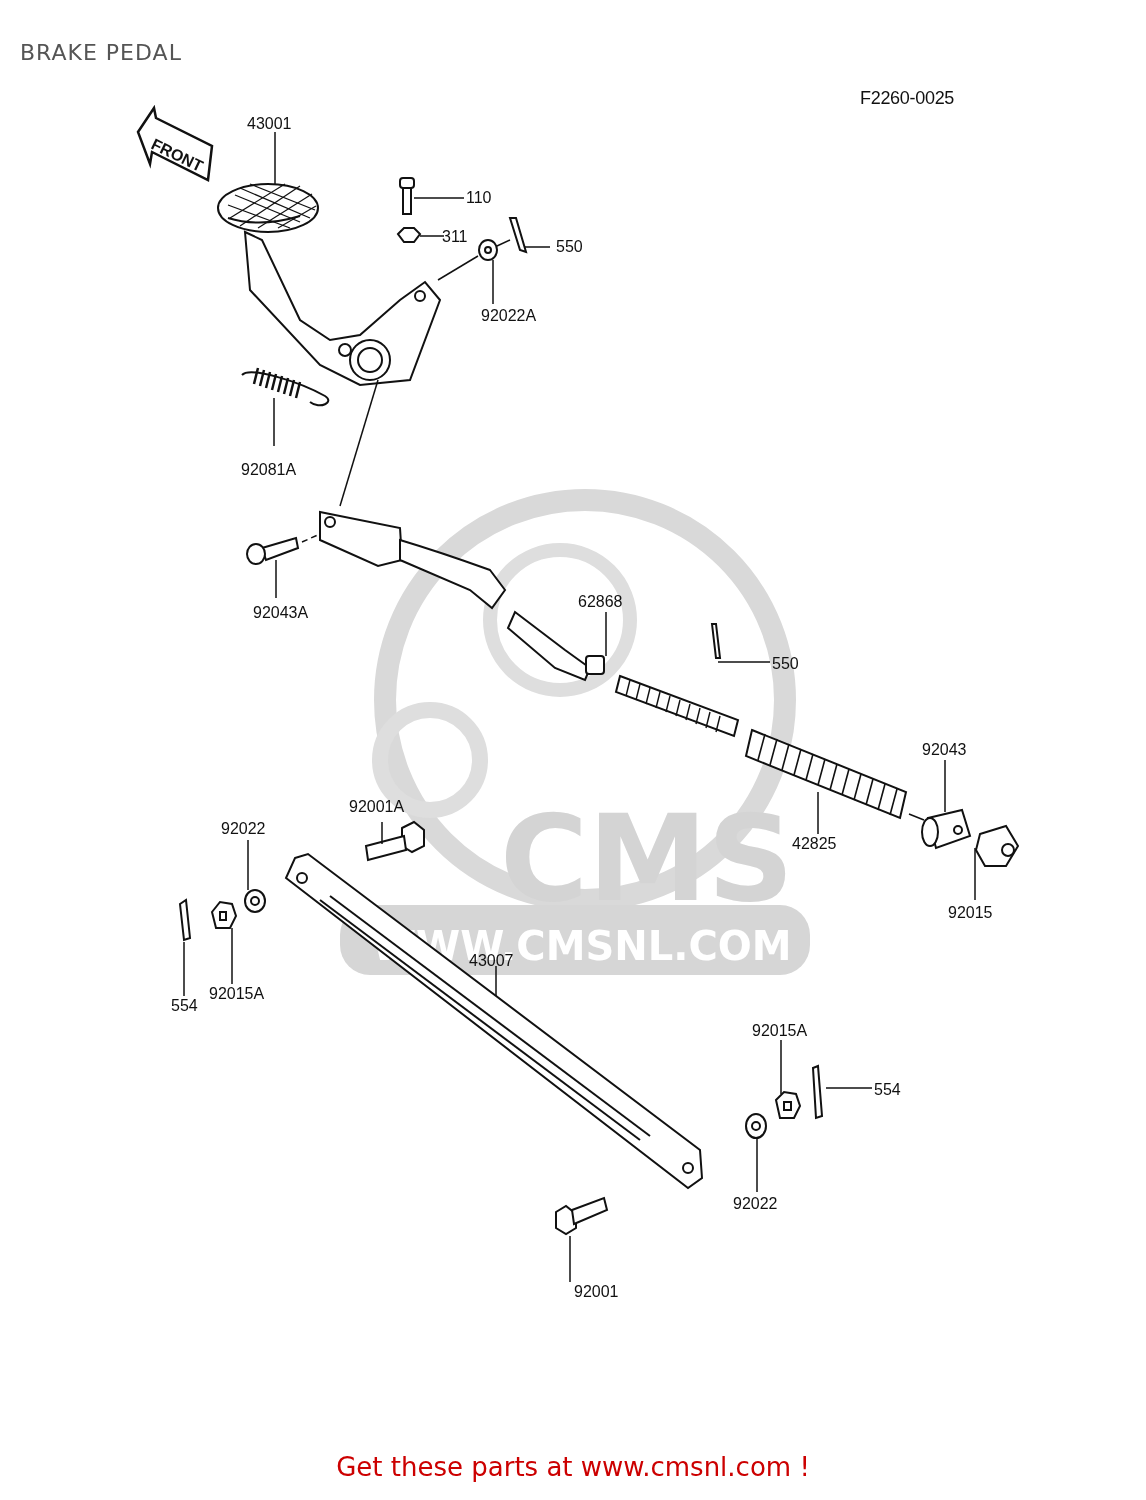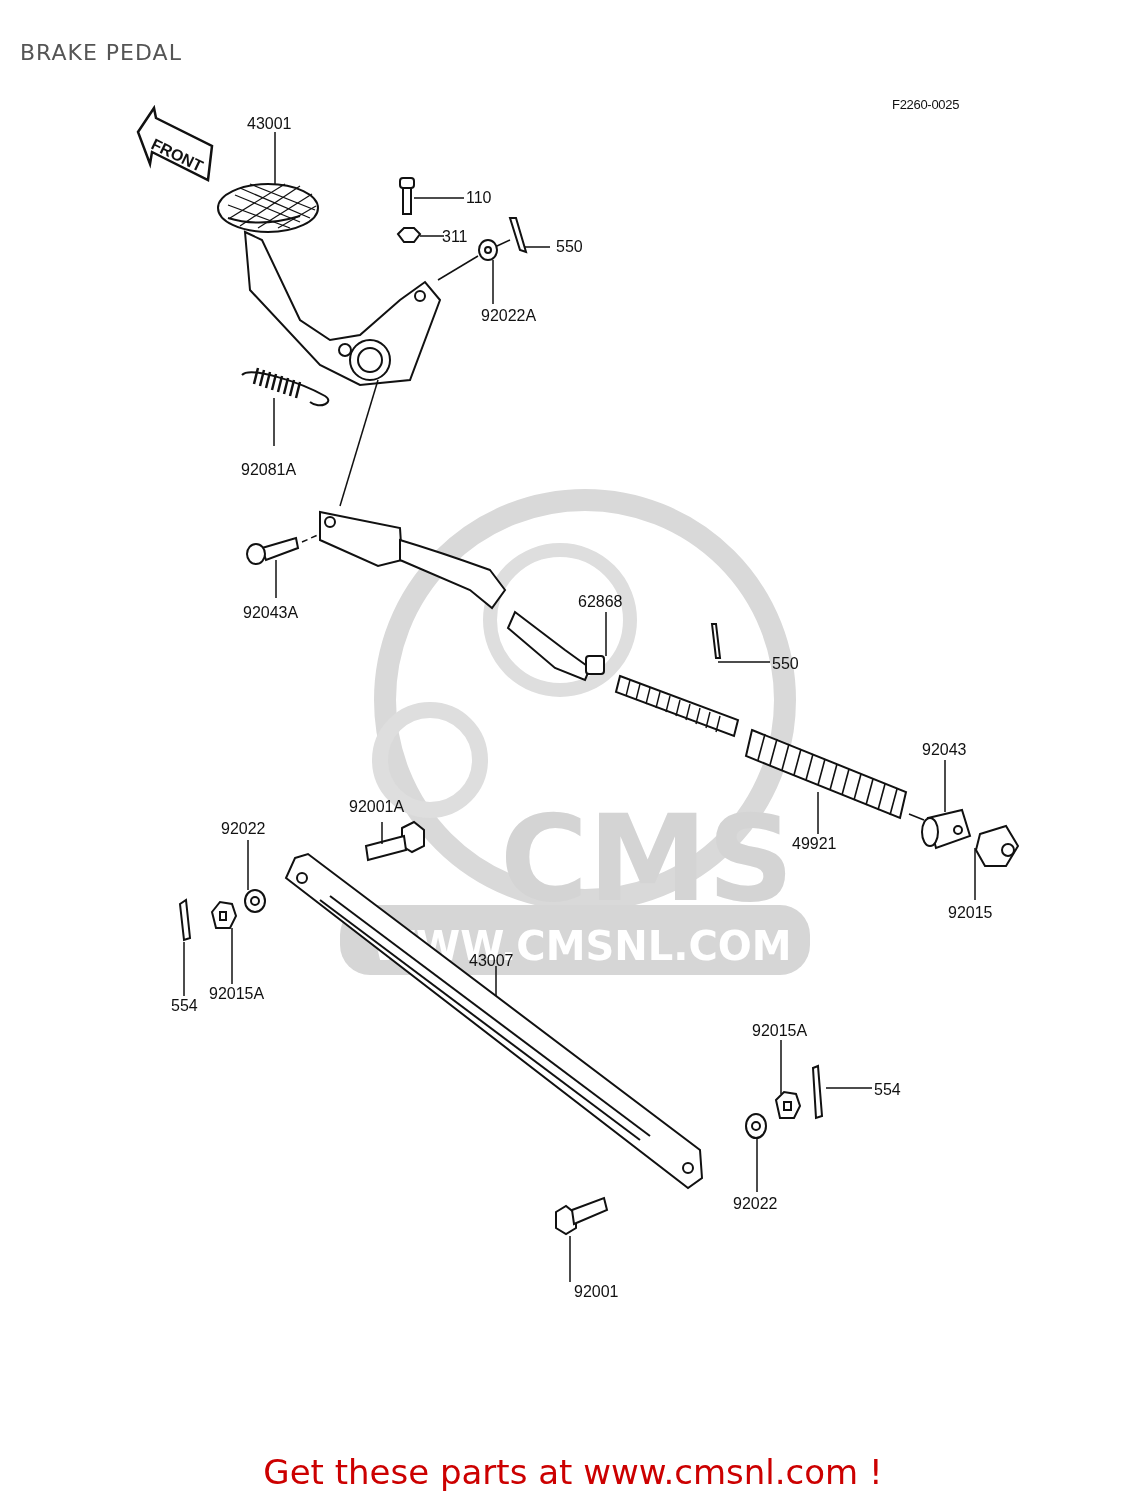--- a/index.html
+++ b/index.html
@@ -1,21 +1,21 @@
 <!DOCTYPE html>
 <html><head>
 <meta charset="utf-8">
 <style>
   html, body { margin: 0; padding: 0; background: #ffffff; }
   body { width: 1146px; height: 1500px; position: relative; overflow: hidden; font-family: "DejaVu Sans", sans-serif; }
   .page-title { position: absolute; left: 20px; top: 16px; font-size: 22px; color: #555555; letter-spacing: 1px; font-family: "DejaVu Sans", sans-serif; margin-top: 24px; }
-  .fig-code { position: absolute; left: 892px; top: 88px; font-size: 13px; color: #111; font-family: "Liberation Sans", sans-serif; letter-spacing: -0.3px; margin-top: 9px; }
+  .fig-code { position: absolute; left: 860px; top: 88px; font-size: 18px; color: #111; font-family: "Liberation Sans", sans-serif; letter-spacing: -0.3px; }
   .diagram { position: absolute; left: 0; top: 0; width: 1146px; height: 1500px; }
   .callout { position: absolute; font-family: "Liberation Sans", sans-serif; font-size: 16px; color: #111; white-space: nowrap; line-height: 1; text-align: center; }
-  .footer { position: absolute; left: 0; width: 1146px; top: 1452px; text-align: center; font-size: 34px; color: #cc0000; font-family: "DejaVu Sans", sans-serif; }
+  .footer { position: absolute; left: 0; width: 1146px; top: 1452px; text-align: center; font-size: 26px; color: #cc0000; font-family: "DejaVu Sans", sans-serif; }
 </style>
 </head>
 <body>
 
 <div class="page-title">BRAKE PEDAL</div>
 <div class="fig-code">F2260-0025</div>
 
 <svg class="diagram" viewBox="0 0 1146 1500" xmlns="http://www.w3.org/2000/svg">
 
   <g fill="#d9d9d9" stroke="none">
@@ -193,25 +193,25 @@
     <line x1="570" y1="1236" x2="570" y2="1282"></line>
   </g>
 </svg>
 
 <div class="callout" style="left:247px; top:116px;">43001</div>
 <div class="callout" style="left:466px; top:190px;">110</div>
 <div class="callout" style="left:442px; top:229px;">311</div>
 <div class="callout" style="left:556px; top:239px;">550</div>
 <div class="callout" style="left:462px; top:308px;margin-left:19px;">92022A</div>
 <div class="callout" style="left:241px; top:450px;margin-top:12px;">92081A</div>
-<div class="callout" style="left:243px; top:605px;">92043A</div>
+<div class="callout" style="left:253px; top:605px;">92043A</div>
 <div class="callout" style="left:578px; top:594px;">62868</div>
 <div class="callout" style="left:772px; top:656px;">550</div>
 <div class="callout" style="left:922px; top:742px;">92043</div>
-<div class="callout" style="left:792px; top:836px;">49921</div>
+<div class="callout" style="left:792px; top:836px;">42825</div>
 <div class="callout" style="left:948px; top:905px;">92015</div>
 <div class="callout" style="left:349px; top:799px;">92001A</div>
 <div class="callout" style="left:221px; top:821px;">92022</div>
 <div class="callout" style="left:171px; top:998px;">554</div>
 <div class="callout" style="left:209px; top:986px;">92015A</div>
 <div class="callout" style="left:469px; top:953px;">43007</div>
 <div class="callout" style="left:752px; top:1023px;">92015A</div>
 <div class="callout" style="left:874px; top:1082px;">554</div>
 <div class="callout" style="left:733px; top:1196px;">92022</div>
 <div class="callout" style="left:546px; top:1284px;margin-left:28px;">92001</div>

